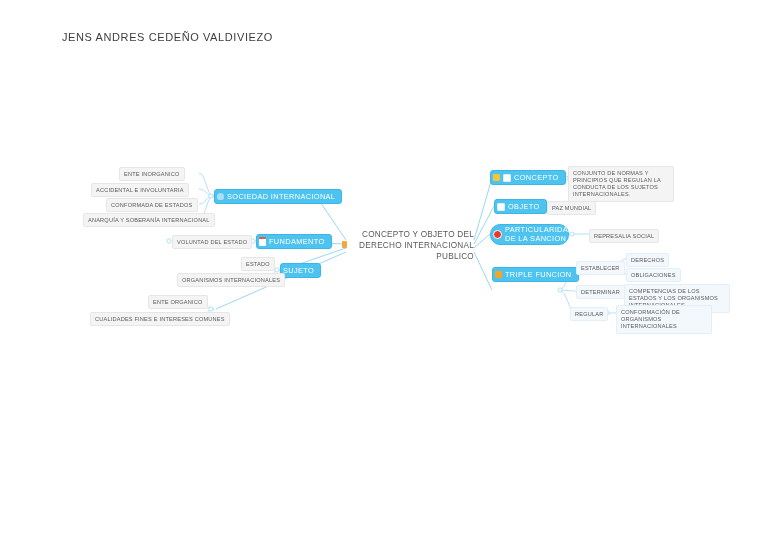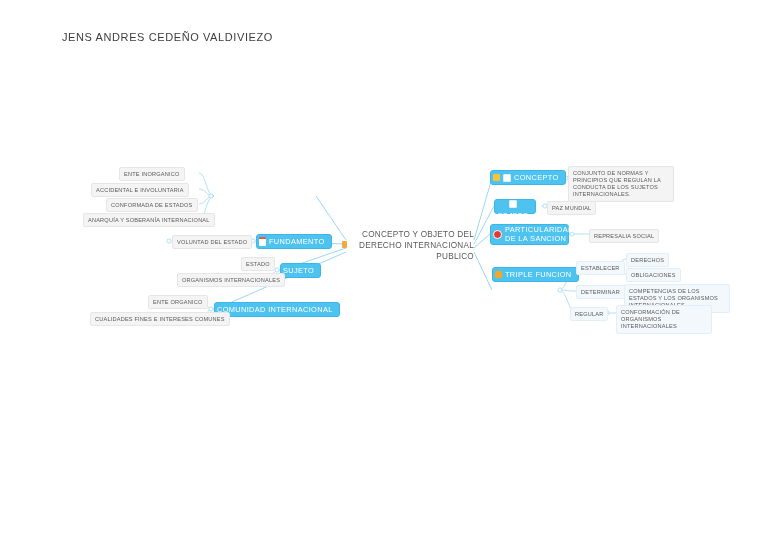--- a/index.html
+++ b/index.html
@@ -211,20 +211,24 @@
       <circle cx="607" cy="313" r="2.1"></circle>
       <circle cx="169" cy="241" r="2.1"></circle>
     </g>
   </svg>
 
   <div class="node root">
     <span class="root-icon"></span>
     <span class="root-text">CONCEPTO Y OBJETO DEL DERECHO INTERNACIONAL PUBLICO</span>
   </div>
 
+  <div class="node pill" style="left:214px; top:189px;">
+    <span class="pill-icon ic-person"></span>
+    <span>SOCIEDAD INTERNACIONAL</span>
+  </div>
   <div class="node leaf" style="left:119px; top:167px;">
     <span>ENTE INORGANICO</span>
   </div>
   <div class="node leaf" style="left:91px; top:183px;">
     <span>ACCIDENTAL E INVOLUNTARIA</span>
   </div>
   <div class="node leaf" style="left:106px; top:198px;">
     <span>CONFORMADA DE ESTADOS</span>
   </div>
   <div class="node leaf" style="left:83px; top:213px;">
@@ -242,48 +246,45 @@
   <div class="node pill" style="left:280px; top:263px;text-align:right;">
     <span>SUJETO</span>
   </div>
   <div class="node leaf" style="left:241px; top:257px;">
     <span>ESTADO</span>
   </div>
   <div class="node leaf" style="left:177px; top:273px;">
     <span>ORGANISMOS INTERNACIONALES</span>
   </div>
 
-  <div class="node pill" style="left:214px; top:302px;">
-    <span>COMUNIDAD INTERNACIONAL</span>
-  </div>
   <div class="node leaf" style="left:148px; top:295px;">
     <span>ENTE ORGANICO</span>
   </div>
   <div class="node leaf" style="left:90px; top:312px;">
     <span>CUALIDADES FINES E INTERESES COMUNES</span>
   </div>
 
   <div class="node pill" style="left:490px; top:170px;">
     <span class="pill-icon ic-star"></span>
     <span class="pill-icon ic-square"></span>
     <span>CONCEPTO</span>
   </div>
   <div class="node leaf wrap" style="left:568px; top:166px; width:106px;">
     <span>CONJUNTO DE NORMAS Y PRINCIPIOS QUE REGULAN LA CONDUCTA DE LOS SUJETOS INTERNACIONALES.</span>
   </div>
 
-  <div class="node pill" style="left:494px; top:199px;flex-direction:column;">
+  <div class="node pill" style="left:494px; top:199px;">
     <span class="pill-icon ic-square"></span>
     <span>OBJETO</span>
   </div>
   <div class="node leaf" style="left:547px; top:201px;">
     <span>PAZ MUNDIAL</span>
   </div>
 
-  <div class="node pill two-line" style="left:490px; top:224px; width:79px;">
+  <div class="node pill two-line" style="left:490px; top:224px; width:79px;border-radius:10px;">
     <span class="pill-icon ic-stop"></span>
     <span>PARTICULARIDAD DE LA SANCION</span>
   </div>
   <div class="node leaf" style="left:589px; top:229px;">
     <span>REPRESALIA SOCIAL</span>
   </div>
 
   <div class="node pill" style="left:492px; top:267px;">
     <span class="pill-icon ic-warning"></span>
     <span>TRIPLE FUNCION</span>

